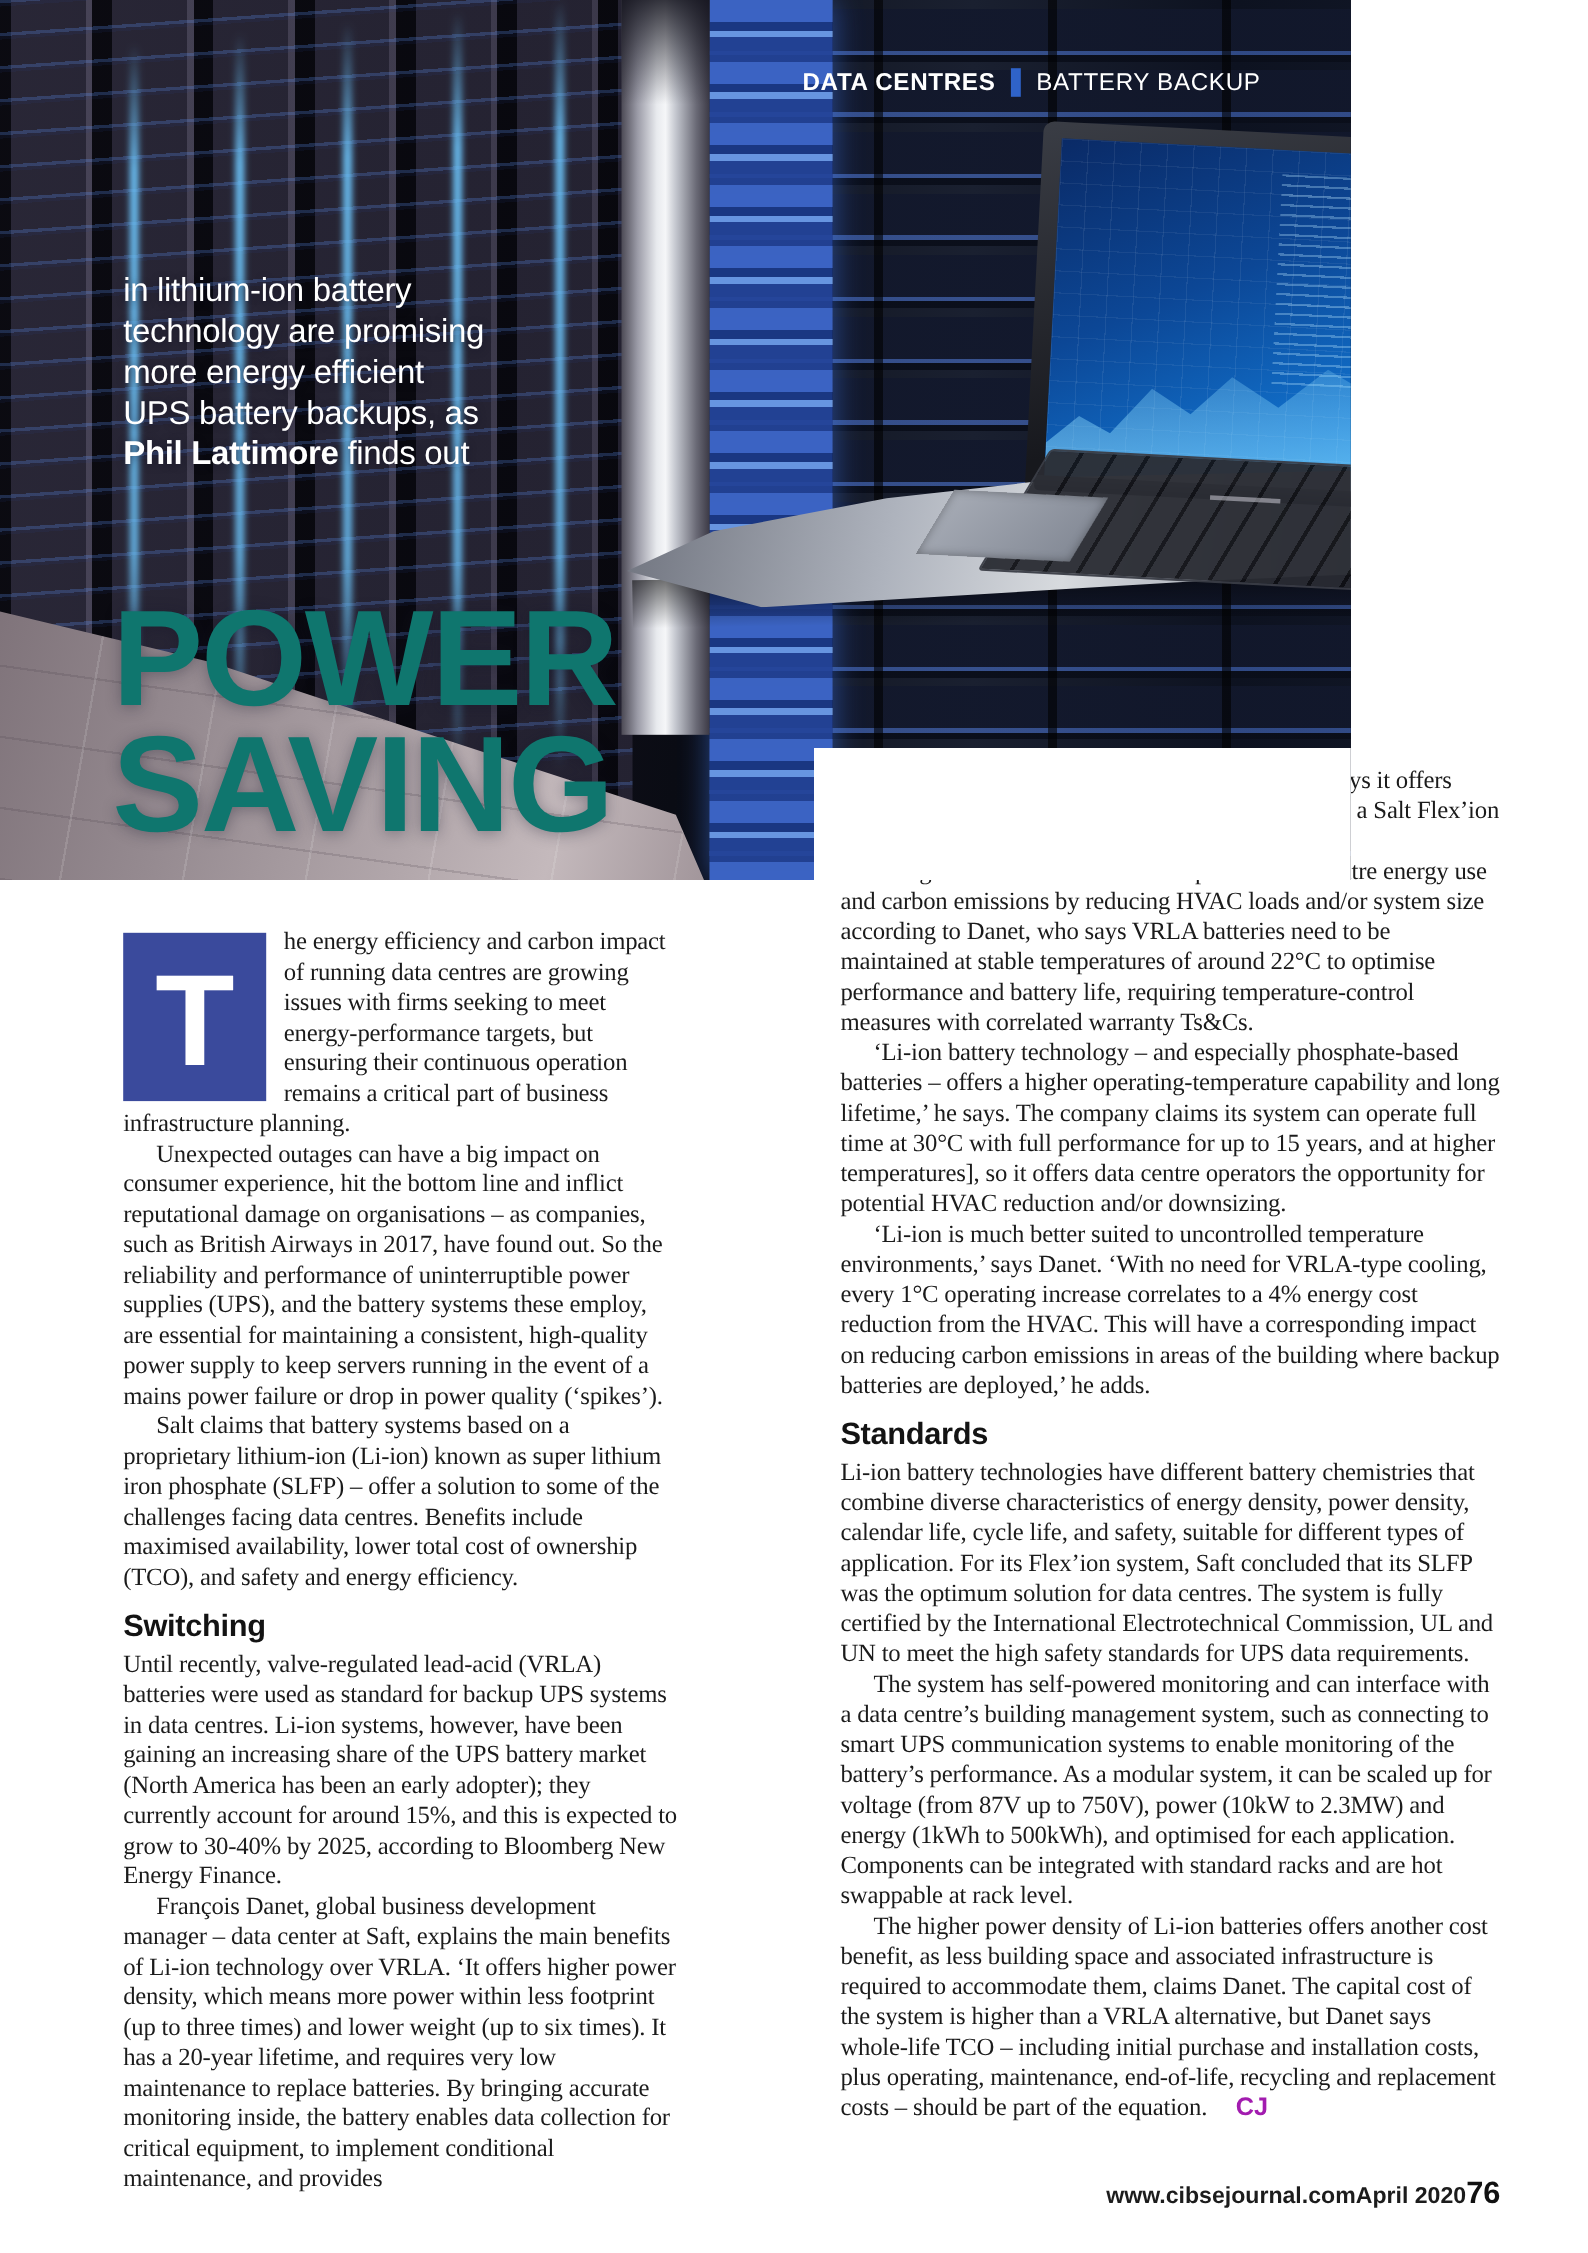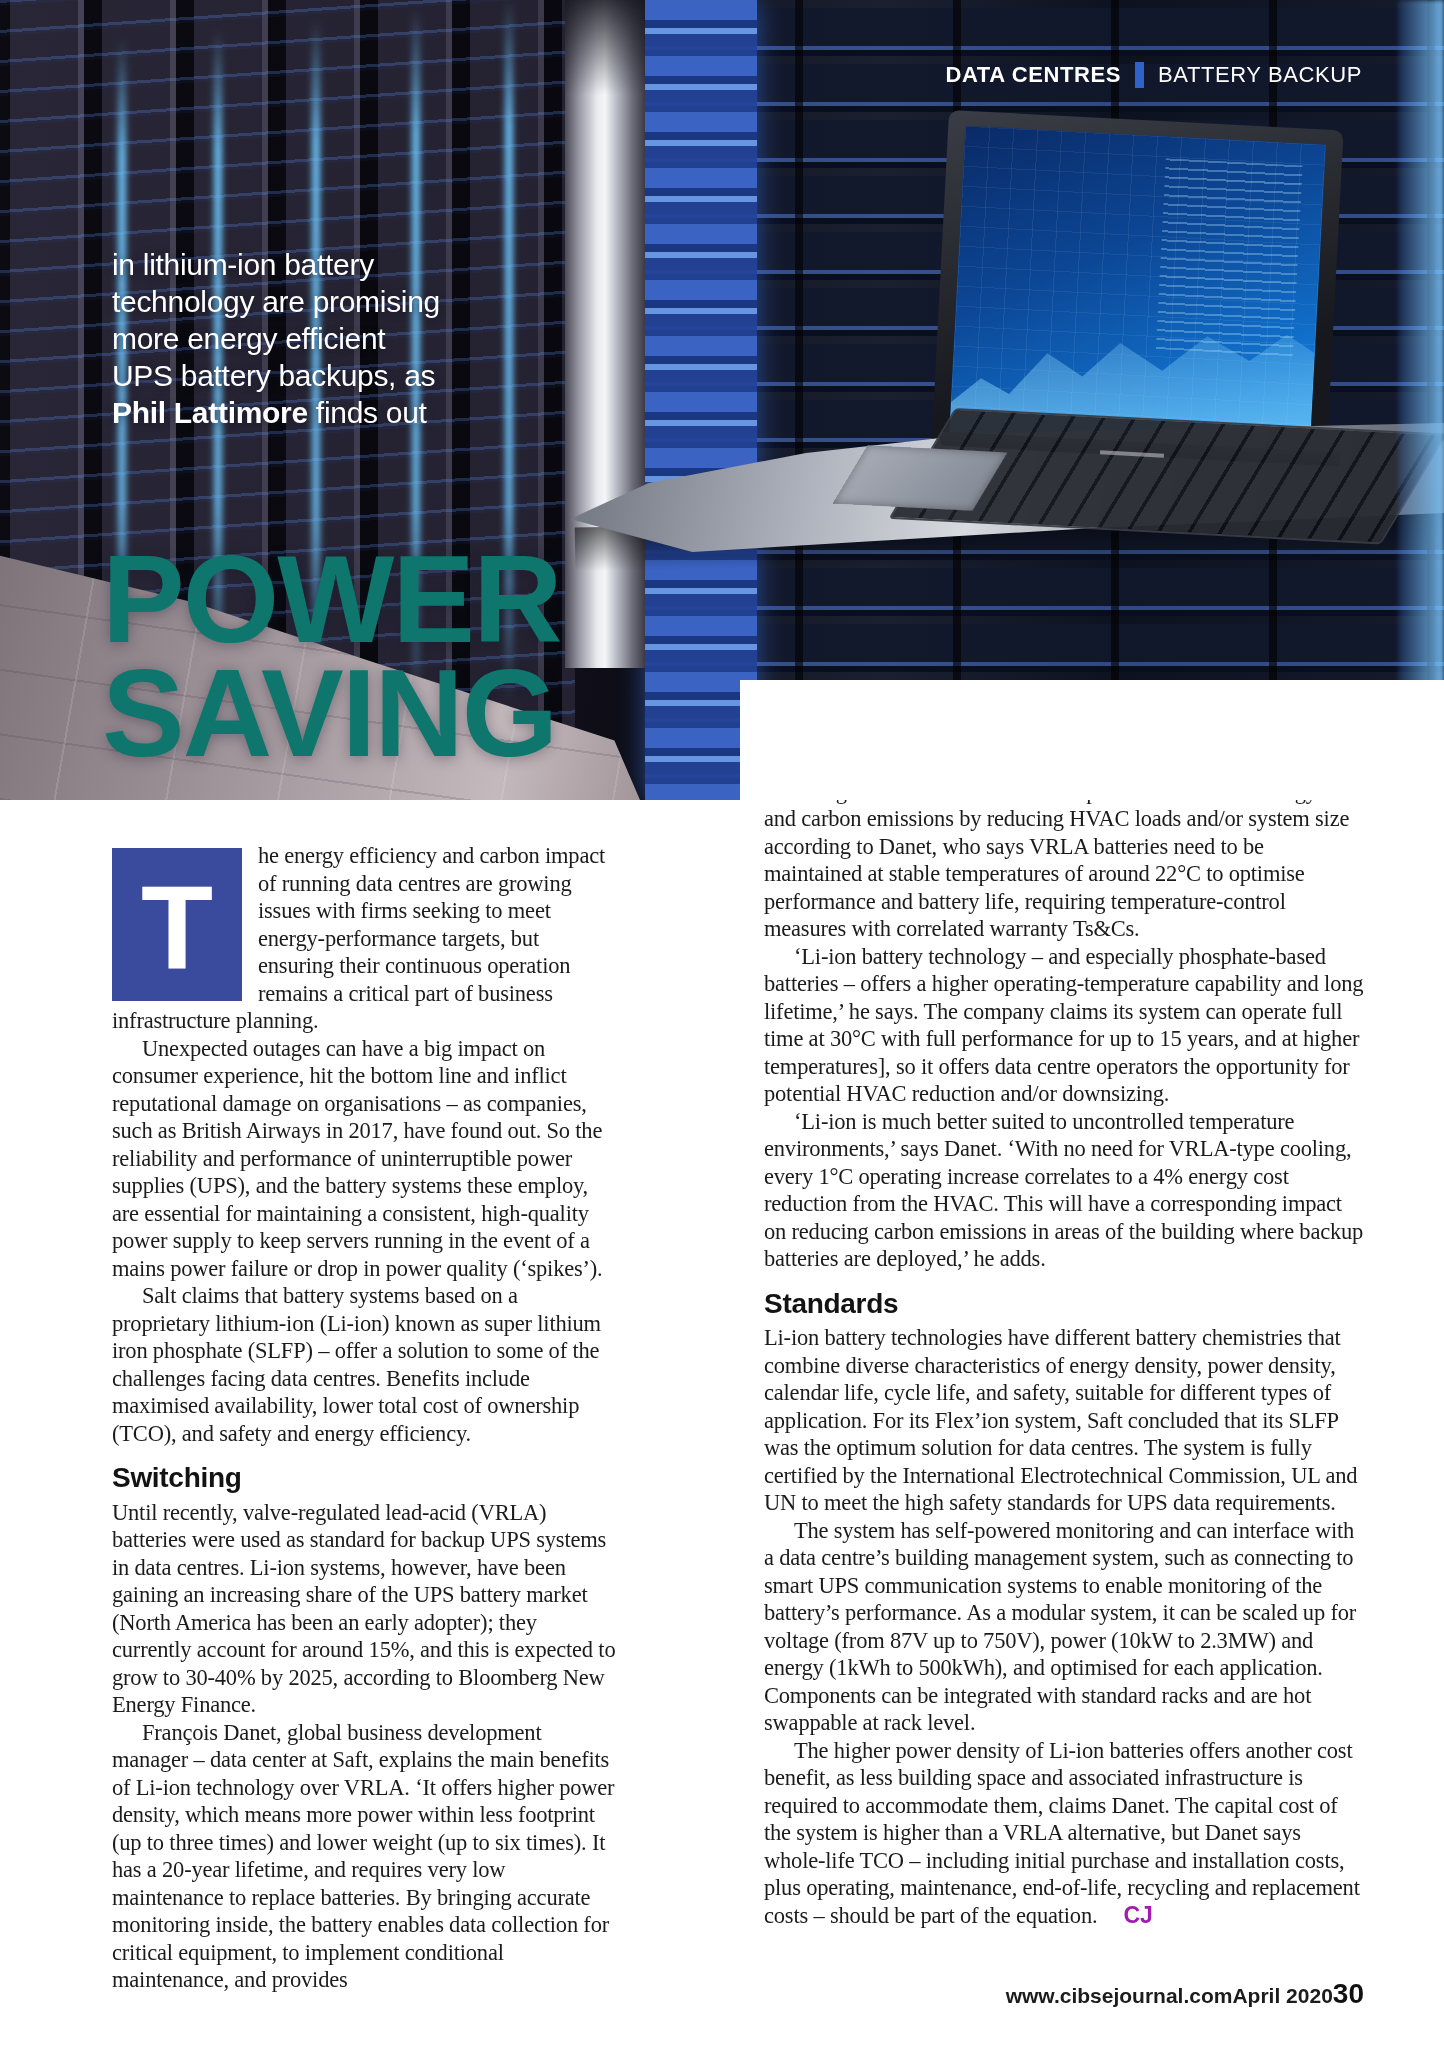--- a/index.html
+++ b/index.html
@@ -1,20 +1,20 @@
 <!DOCTYPE html>
 <html><head>
 <meta charset="utf-8">
 <style>
   html,body{margin:0;padding:0;}
   body{width:1444px;height:2048px;background:#ffffff;position:relative;overflow:hidden;
        font-family:"Liberation Serif", serif;}
 
   
-  .hero{position:absolute;left:0;top:0;width:1444px;height:800px;overflow:hidden;background:#0d0f18;}
+  .hero{position:absolute;left:0;top:0;width:1228px;height:800px;overflow:hidden;background:#0d0f18;}
   .hero > div{position:absolute;}
   .h-base{inset:0;background:linear-gradient(95deg,#332b36 0%,#201c28 18%,#120f1a 38%,#0a0c14 52%,#10131f 70%,#0d1018 100%);}
   .h-light-tl{left:-70px;top:-90px;width:360px;height:270px;
       background:radial-gradient(closest-side,rgba(255,250,240,.95),rgba(205,195,205,.35) 55%,transparent 75%);
       filter:blur(6px);}
   .h-rackL{left:0;top:0;width:575px;height:780px;transform:skewY(-2deg);transform-origin:0 0;
       background:repeating-linear-gradient(90deg,rgba(8,8,14,.92) 0 10px,rgba(40,38,54,.85) 10px 78px,rgba(96,92,116,.55) 78px 84px,rgba(8,8,14,.92) 84px 92px),
                  linear-gradient(90deg,#2c2836,#17151f 60%,#0e0c16);}
   .h-rackL-led{left:0;top:0;width:575px;height:780px;transform:skewY(-2deg);transform-origin:0 0;opacity:.45;
       background:repeating-linear-gradient(178deg,rgba(96,150,255,.55) 0 3px,rgba(40,70,160,.2) 3px 6px,transparent 6px 30px);}
@@ -182,16 +182,16 @@
     <p class="p ind">‘Li-ion is much better suited to uncontrolled temperature environments,’ says Danet. ‘With no need for VRLA-type cooling, every 1°C operating increase correlates to a 4% energy cost reduction from the HVAC. This will have a corresponding impact on reducing carbon emissions in areas of the building where backup batteries are deployed,’ he adds.</p>
     <h2 class="h">Standards</h2>
     <p class="p">Li-ion battery technologies have different battery chemistries that combine diverse characteristics of energy density, power density, calendar life, cycle life, and safety, suitable for different types of application. For its Flex’ion system, Saft concluded that its SLFP was the optimum solution for data centres. The system is fully certified by the International Electrotechnical Commission, UL and UN to meet the high safety standards for UPS data requirements.</p>
     <p class="p ind">The system has self-powered monitoring and can interface with a data centre’s building management system, such as connecting to smart UPS communication systems to enable monitoring of the battery’s performance. As a modular system, it can be scaled up for voltage (from 87V up to 750V), power (10kW to 2.3MW) and energy (1kWh to 500kWh), and optimised for each application. Components can be integrated with standard racks and are hot swappable at rack level.</p>
     <p class="p ind"><span>The higher power density of Li-ion batteries offers another cost benefit, as less building space and associated infrastructure is required to accommodate them, claims Danet. The capital cost of the system is higher than a VRLA alternative, but Danet says whole-life TCO – including initial purchase and installation costs, plus operating, maintenance, end-of-life, recycling and replacement costs – should be part of the equation.</span><span class="endmark">CJ</span></p>
   </div>
 
   <div class="footer">
     <span class="f-site">www.cibsejournal.com</span>
     <span class="f-issue">April 2020</span>
-    <span class="f-page">30</span>
+    <span class="f-page">76</span>
   </div>
 
 </div>
 
 </body></html>

